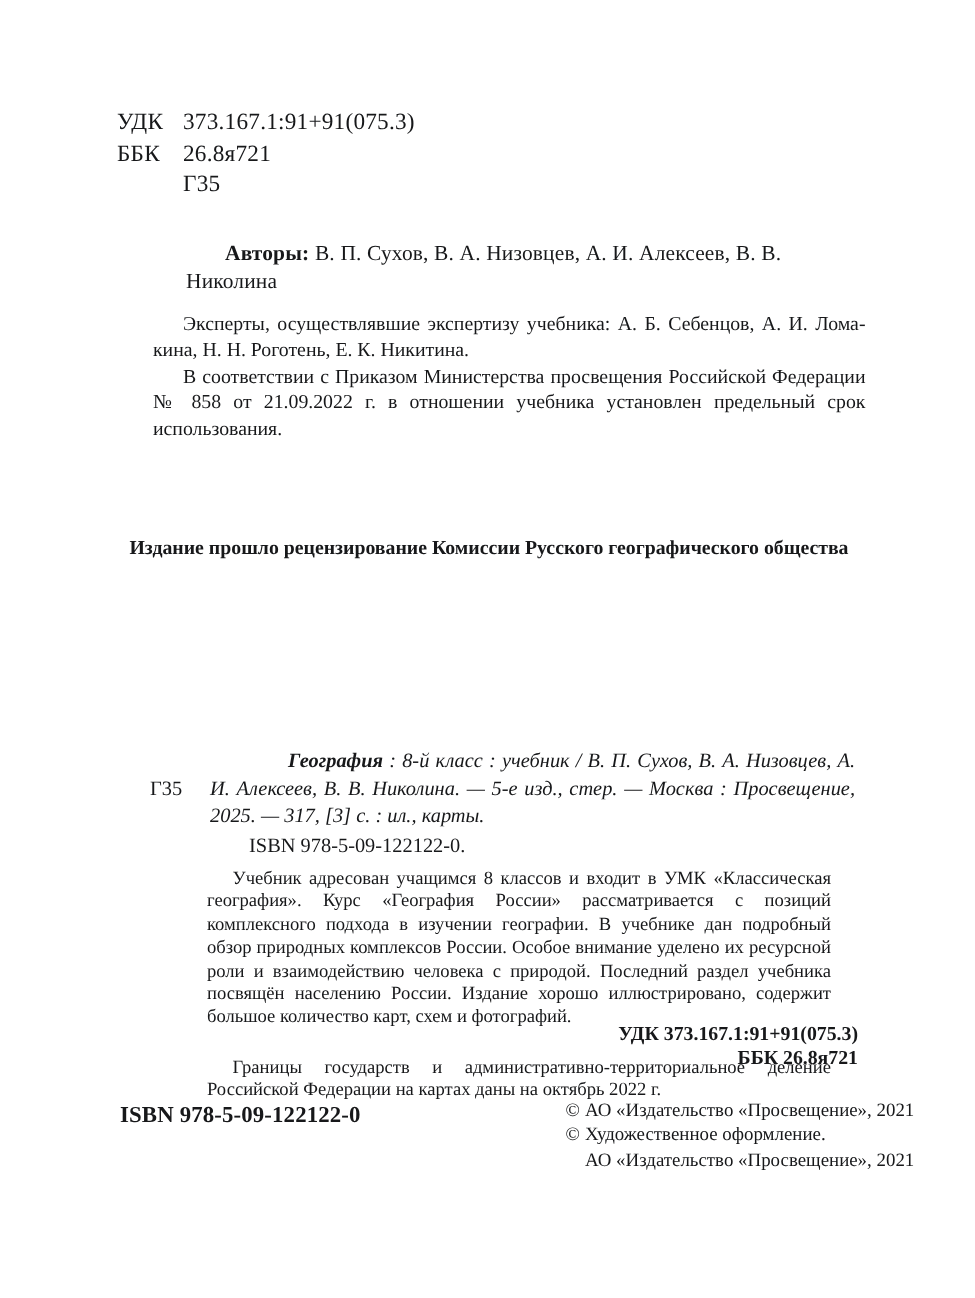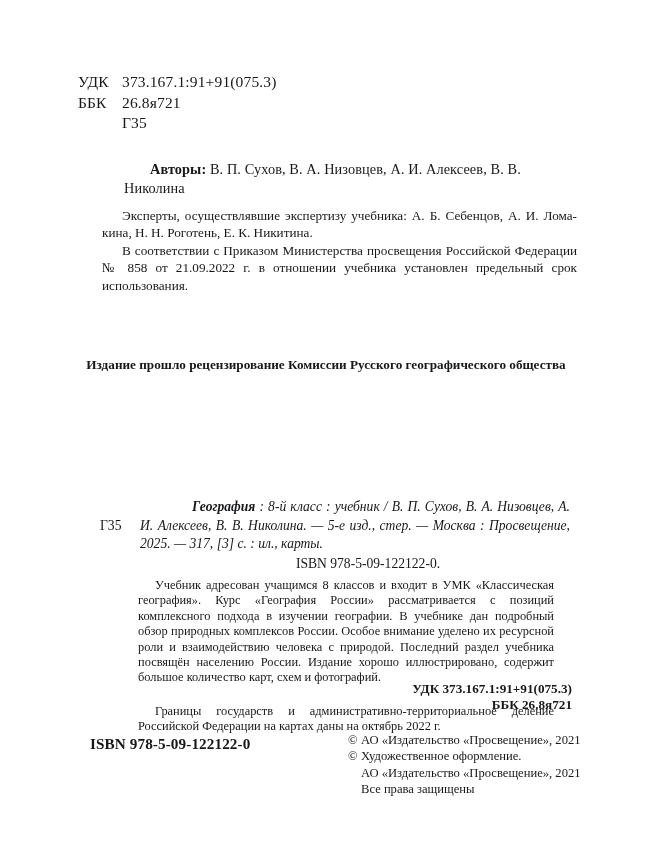--- a/index.html
+++ b/index.html
@@ -102,21 +102,20 @@
     margin-left: 40px;
     text-indent: 26px;
     text-align: justify;
     font-style: italic;
   }
   #isbn-inner {
     margin-left: 40px;
     text-indent: 26px;
     font-size: 13.6px;
     line-height: 20px;
-    text-align: center;
   }
 
   
   #annotation {
     left: 120px;
     top: 560px;
     width: 452px;
     font-size: 12.4px;
     line-height: 15.4px;
   }
@@ -132,35 +131,35 @@
     top: 681px;
     width: 252px;
     font-size: 13.2px;
     line-height: 15.6px;
     text-align: right;
     font-weight: bold;
   }
 
   
   #isbn-bottom {
-    left: 90px;
+    left: 80px;
     top: 734px;
     font-size: 15.2px;
     line-height: 20px;
     font-weight: bold;
     letter-spacing: 0.1px;
   }
   #copyright-block {
     left: 348px;
     top: 732px;
     width: 240px;
     font-size: 12.6px;
     line-height: 16.3px;
   }
-  #copyright-block .cline { display: block; white-space: nowrap; }
+  #copyright-block .cline { display: block; white-space: nowrap; margin-left: 29px; }
   #copyright-block .csym {
     display: inline-block;
     width: 13px;
   }
   #copyright-block .cindent { padding-left: 13px; }
 </style>
 </head>
 <body>
 
 <div class="page">
@@ -200,16 +199,15 @@
     <div>УДК 373.167.1:91+91(075.3)</div>
     <div>ББК 26.8я721</div>
   </div>
 
   <div class="blk" id="isbn-bottom">ISBN 978-5-09-122122-0</div>
 
   <div class="blk" id="copyright-block">
     <span class="cline"><span class="csym">©</span><span>АО «Издательство «Просвещение», 2021</span></span>
     <span class="cline"><span class="csym">©</span><span>Художественное оформление.</span></span>
     <span class="cline cindent">АО «Издательство «Просвещение», 2021</span>
-    <span class="cline cindent">Все права защищены</span>
   </div>
 
 </div>
 
 </body></html>

